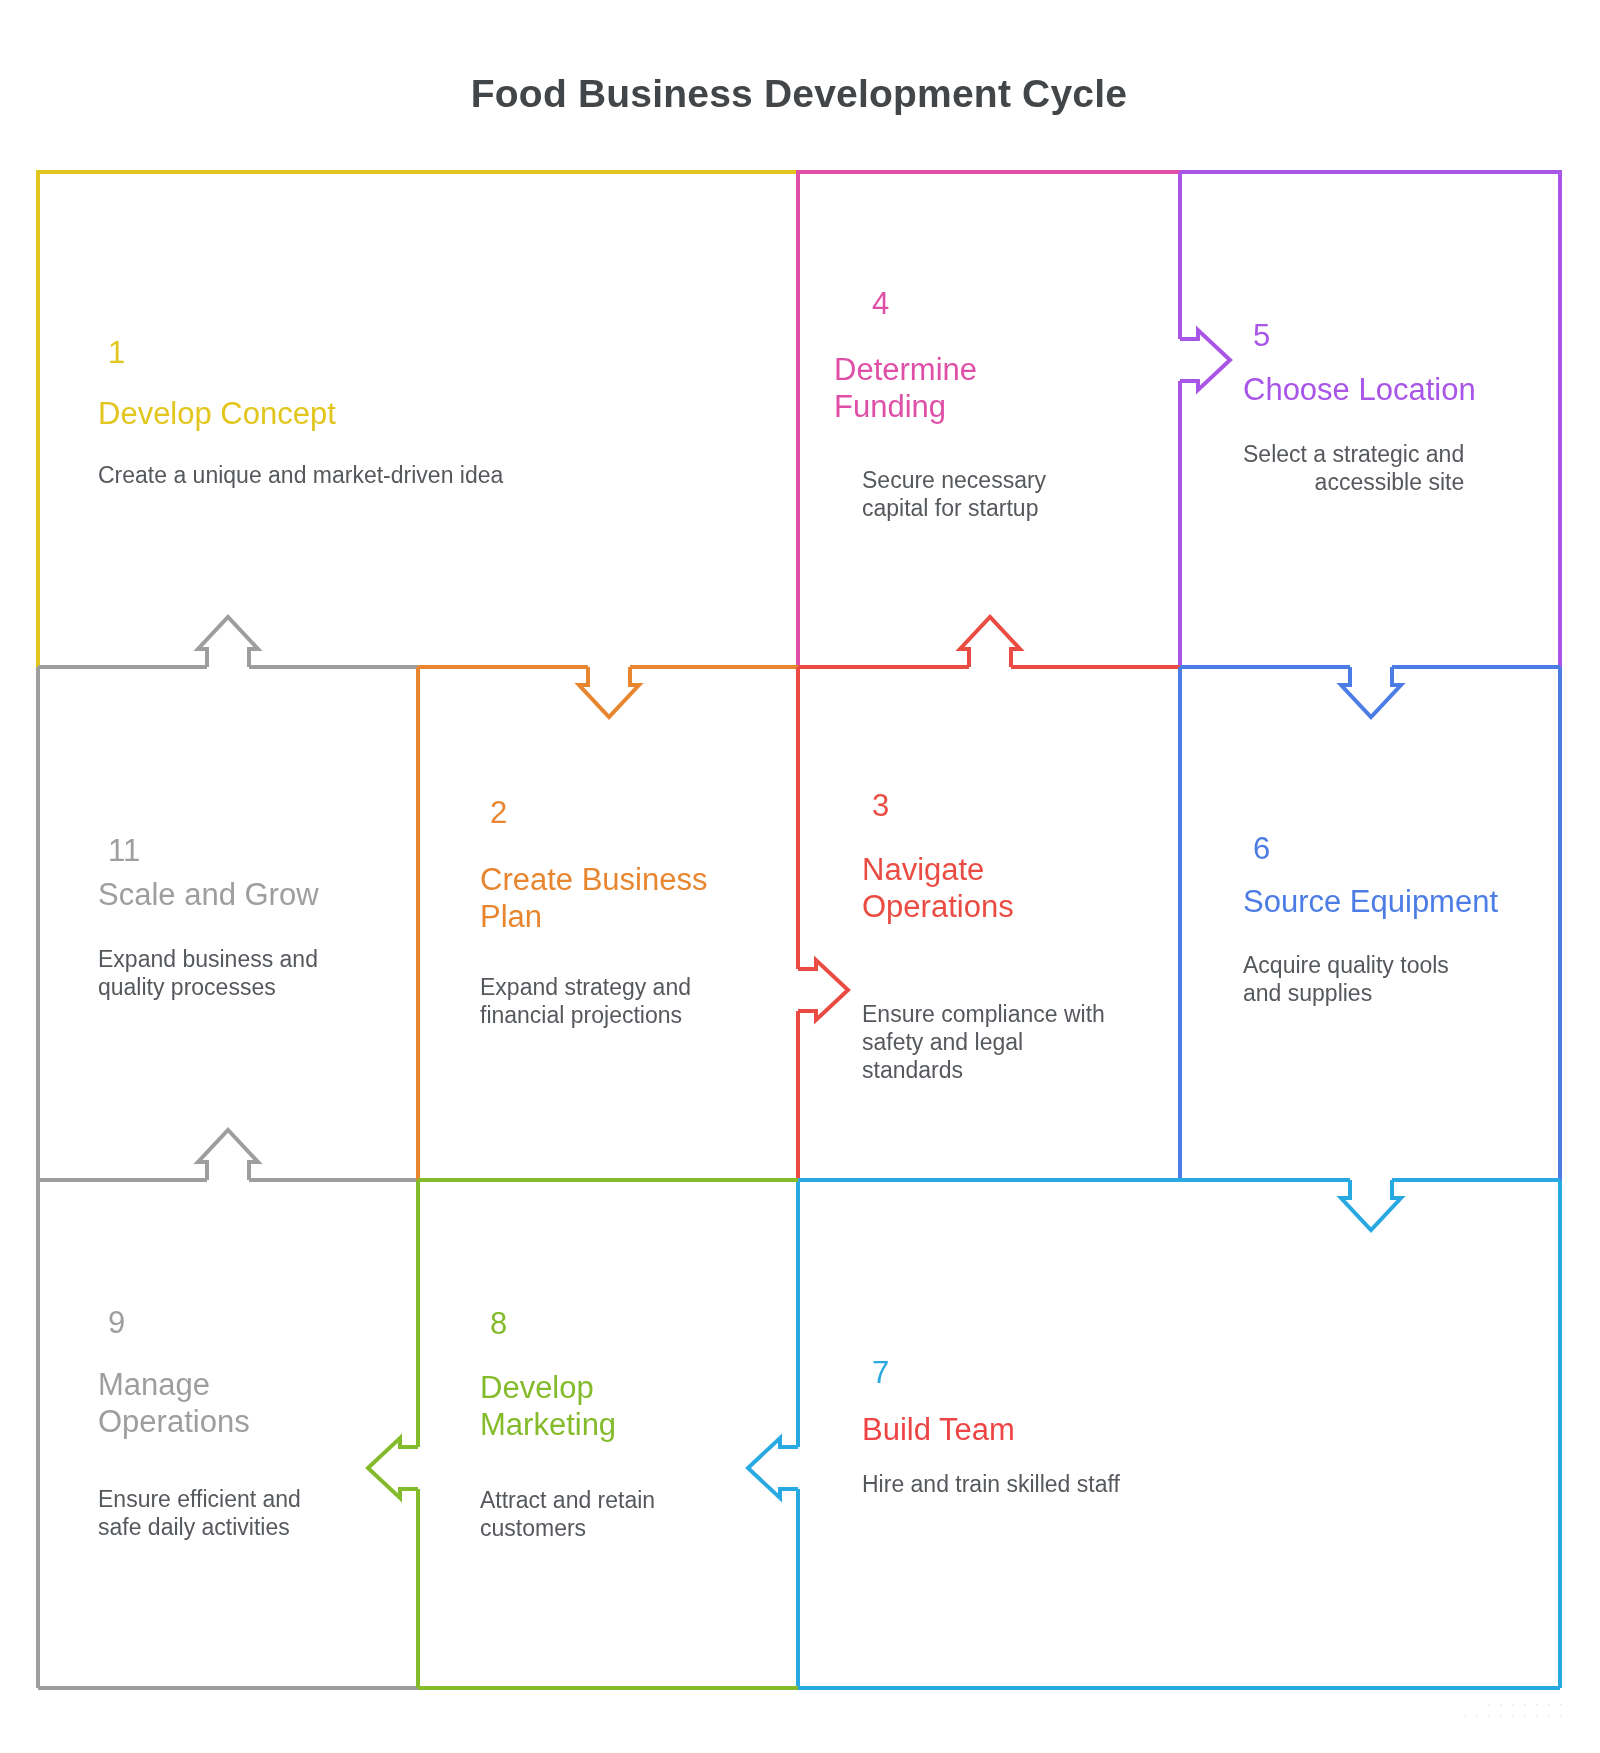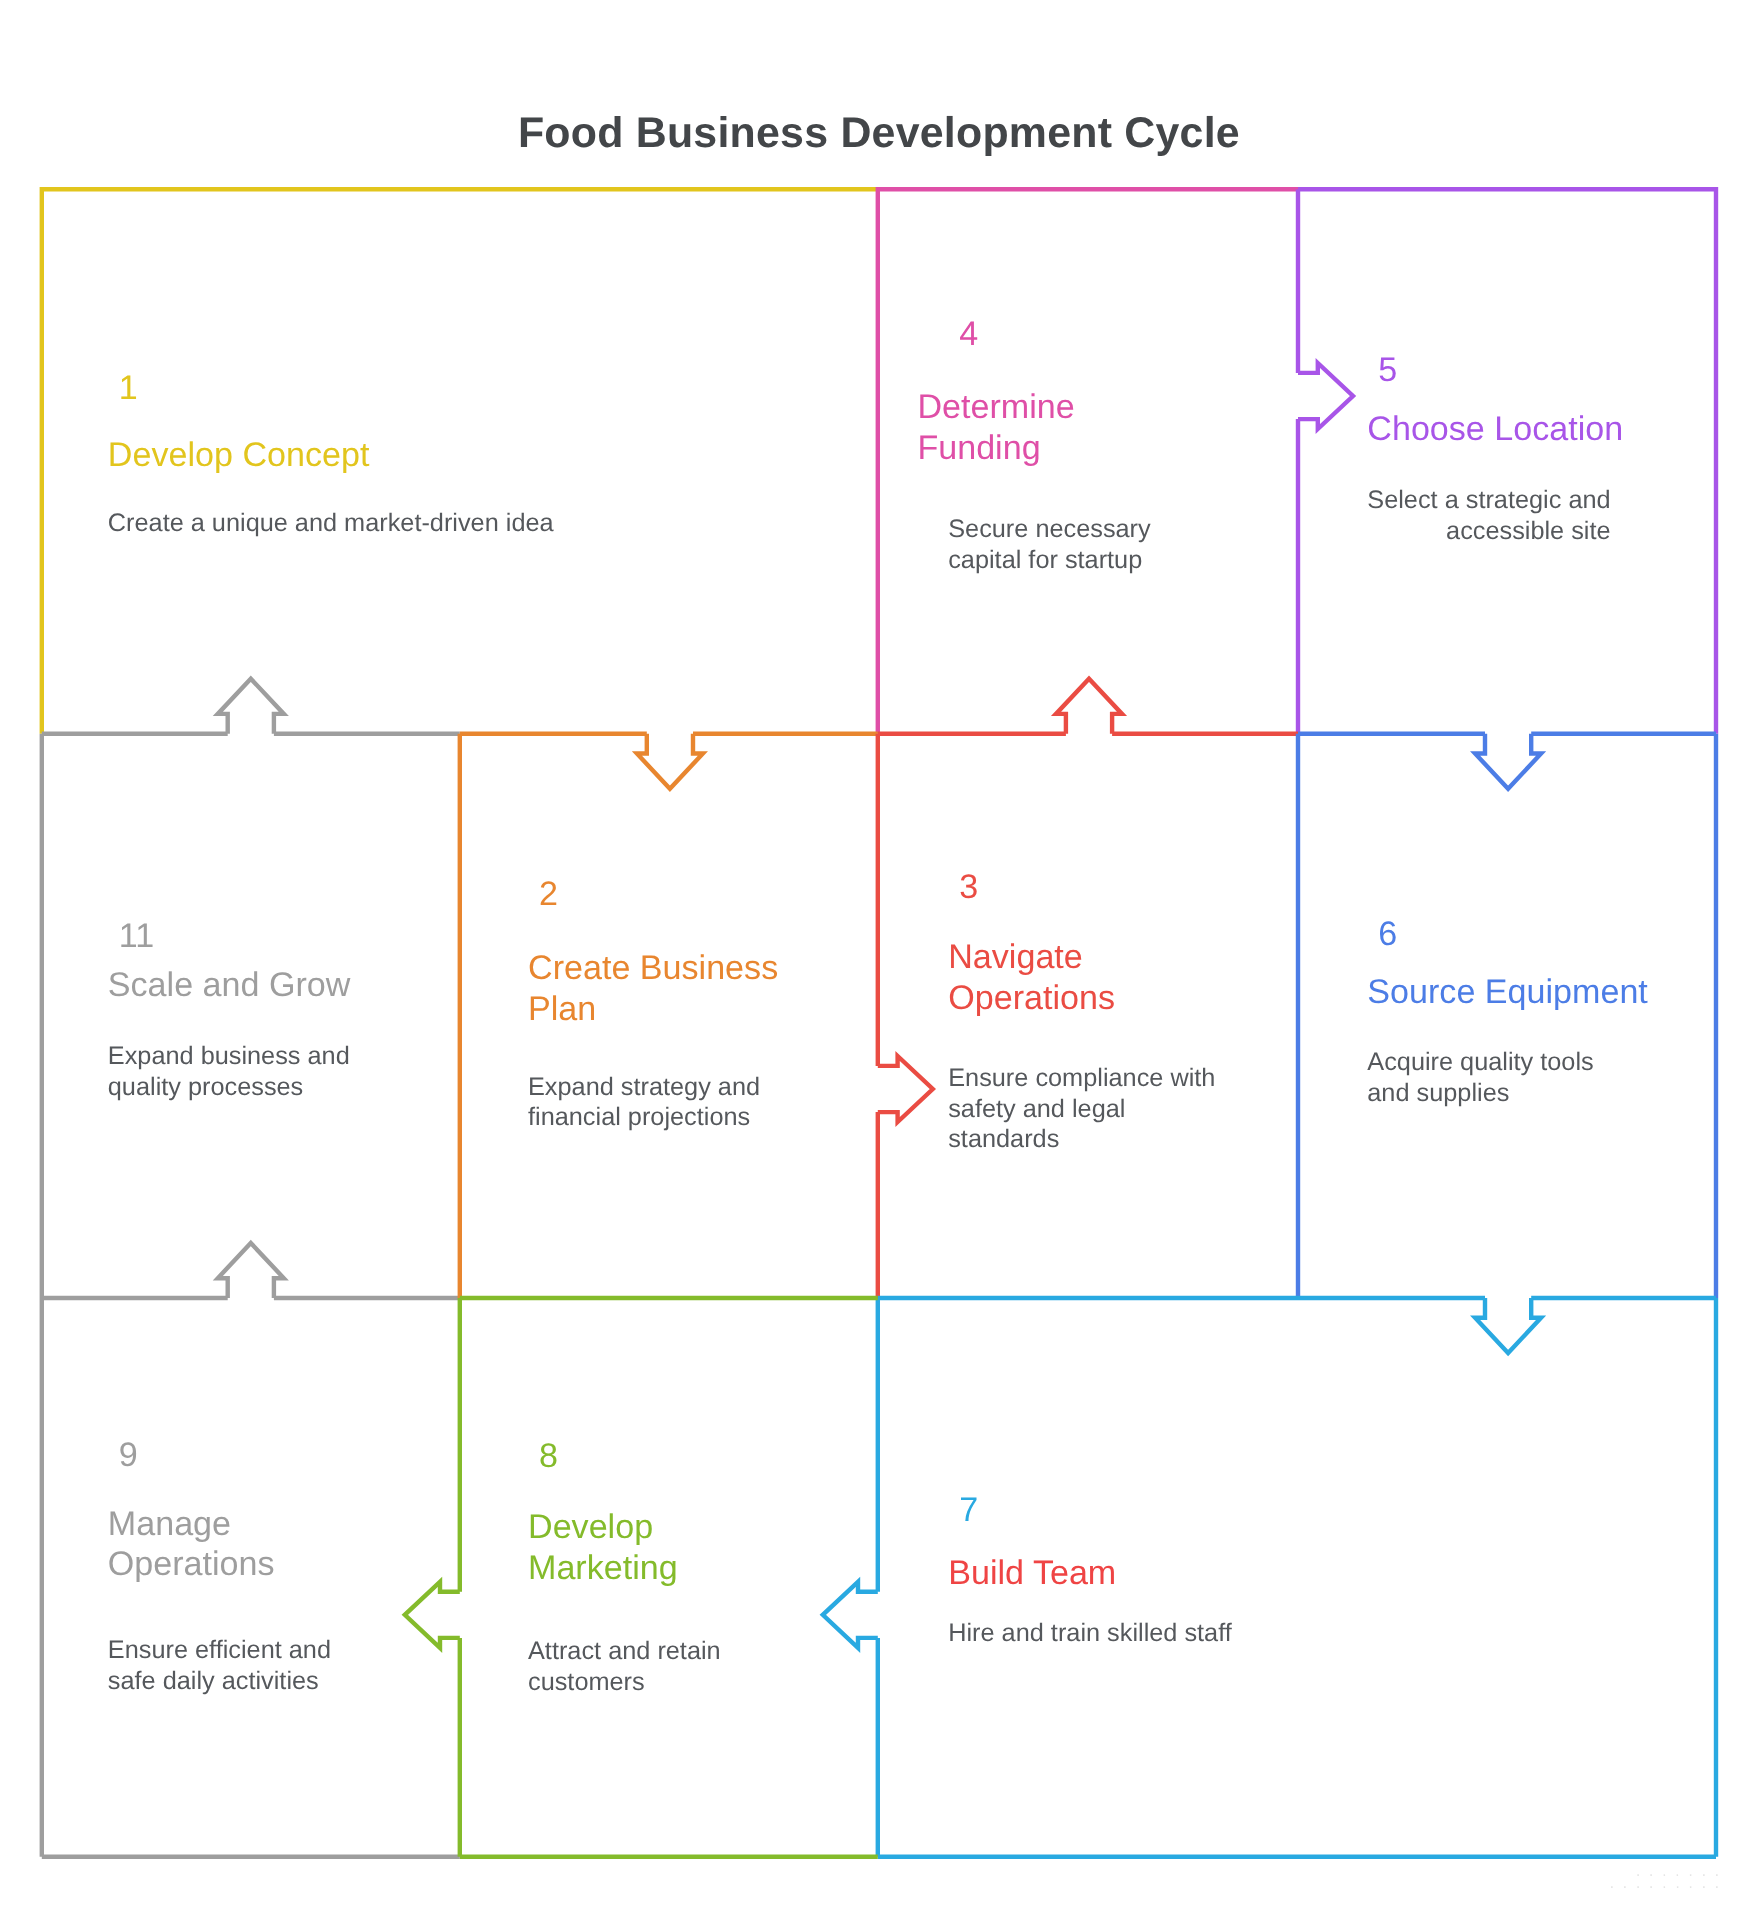--- a/index.html
+++ b/index.html
@@ -14,21 +14,20 @@
   #borders{position:absolute;left:0;top:0;}
   .main-title{
     position:absolute;
     left:38px;
     top:72px;
     width:1522px;
     text-align:center;
     font-size:39px;
     font-weight:bold;
     letter-spacing:0.2px;
-    margin-top:28px;
   }
   .num{
     position:absolute;
     font-size:31px;
     line-height:34px;
   }
   .cell-title{
     position:absolute;
     font-size:31px;
     line-height:37px;
@@ -94,21 +93,21 @@
     <div class="cell-title" style="left: 480px; top: 861px; color: rgb(232, 134, 47);">Create Business
 Plan</div>
     <div class="cell-desc" style="left: 480px; top: 973px; color: rgb(85, 88, 92);">Expand strategy and
 financial projections</div>
   </div>
 
   <div>
     <div class="num" style="left: 872px; top: 789px; color: rgb(234, 76, 67);">3</div>
     <div class="cell-title" style="left: 862px; top: 851px; color: rgb(234, 76, 67);">Navigate
 Operations</div>
-    <div class="cell-desc" style="left: 862px; top: 965px; color: rgb(85, 88, 92);">Ensure compliance with
+    <div class="cell-desc" style="left: 862px; top: 1000px; color: rgb(85, 88, 92);">Ensure compliance with
 safety and legal
 standards</div>
   </div>
 
   <div>
     <div class="num" style="left: 872px; top: 287px; color: rgb(223, 79, 167);">4</div>
     <div class="cell-title" style="left: 834px; top: 351px; color: rgb(223, 79, 167);">Determine
 Funding</div>
     <div class="cell-desc" style="left: 862px; top: 466px; color: rgb(85, 88, 92);">Secure necessary
 capital for startup</div>

